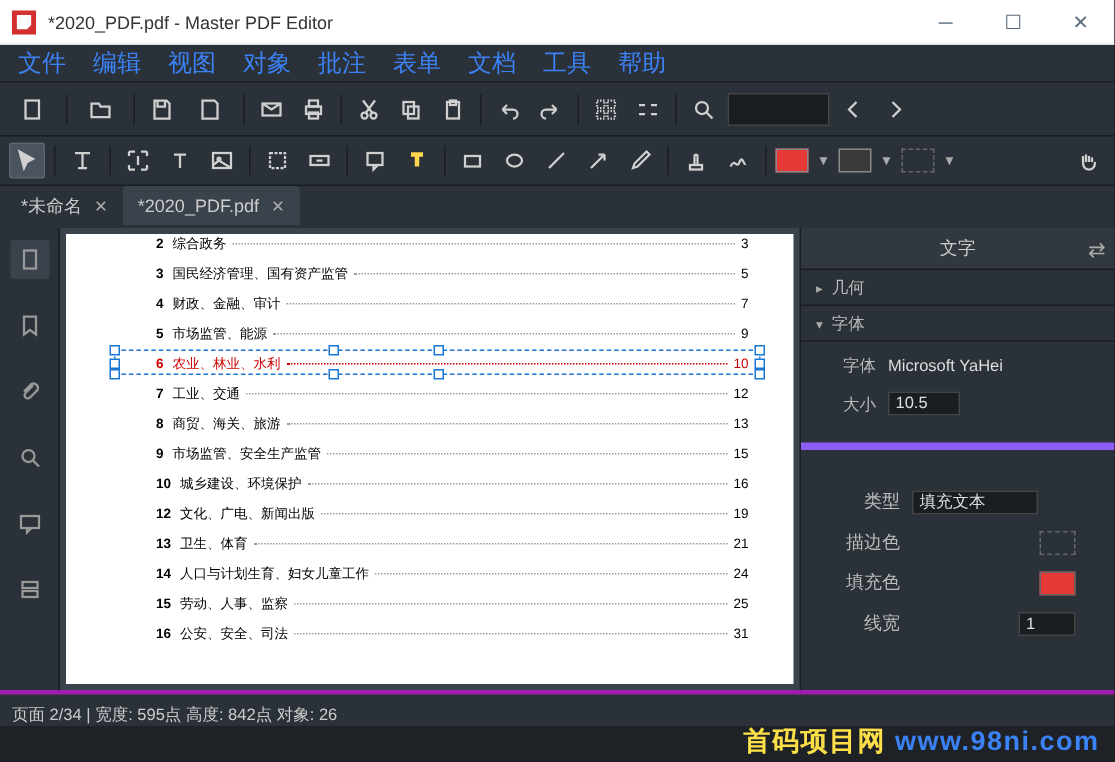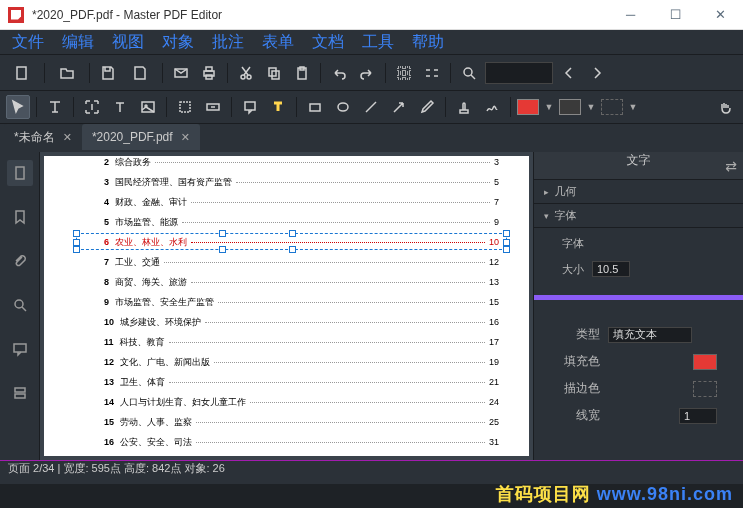--- a/index.html
+++ b/index.html
@@ -39,30 +39,30 @@
 .toc-line{display:flex;align-items:baseline;margin-bottom:7px;white-space:nowrap}
 .toc-num{font-weight:bold;margin-right:6px;font-size:9px}
 .toc-txt{font-size:9px}
 .toc-dots{flex:1;border-bottom:1px dotted #999;margin:0 4px;position:relative;top:-2px;min-width:10px}
 .toc-pg{font-size:9px}
 .toc-line.selected{position:relative;color:#c00}
 .toc-line.selected .toc-dots{border-bottom:1px dotted #c00}
 .selbox{position:absolute;border:1px dashed #1976d2;pointer-events:none}
 .handle{position:absolute;width:7px;height:7px;background:#fff;border:1px solid #1976d2}
 .rightpanel{width:210px;background:#2b3138;border-left:1px solid #1a1d21;display:flex;flex-direction:column;color:#ccc;font-size:12px}
-.rp-header{height:28px;display:flex;align-items:flex-start;justify-content:center;background:#32383f;border-bottom:1px solid #1a1d21;position:relative}
+.rp-header{height:28px;display:flex;align-items:center;justify-content:center;background:#32383f;border-bottom:1px solid #1a1d21;position:relative}
 .rp-toggle{position:absolute;right:6px;top:6px;color:#aaa;font-size:14px}
 .rp-section{padding:4px 10px;border-bottom:1px solid #1a1d21;display:flex;align-items:center;gap:6px;font-size:11px;color:#bbb}
 .rp-body{padding:8px 10px;font-size:11px}
 .rp-row{display:flex;align-items:center;margin-bottom:10px;gap:8px}
 .rp-label{width:40px;color:#bbb;text-align:right}
 .rp-value{flex:1;text-align:left;color:#ddd;white-space:nowrap;overflow:hidden}
 .rp-input{background:#1a1d21;border:1px solid #444;color:#ddd;padding:1px 4px;font-size:11px;width:84px}
 .color-sw{width:24px;height:16px;border:1px solid #666}
-.statusbar{height:24px;background:#2b3138;display:flex;align-items:flex-start;padding:0 8px;color:#ccc;font-size:11px;border-top:1px solid #a21caf}
+.statusbar{height:24px;background:#2b3138;display:flex;align-items:flex-end;padding:0 8px;color:#ccc;font-size:11px;border-top:3px solid #a21caf}
 .watermark{position:absolute;right:10px;bottom:2px;font-size:18px;font-weight:bold;font-family:Arial;letter-spacing:1px}
 .wm1{color:#fde047}
 .wm2{color:#3b82f6}
 .tri{font-size:9px;color:#aaa}
 </style>
 </head>
 <body>
 
 <div class="titlebar">
   <div class="app-icon"></div>
@@ -409,26 +409,20 @@
           <span class="toc-dots"></span>
           <span class="toc-pg">15</span>
         </div>
         <div class="toc-line">
           <span class="toc-num">10</span>
           <span class="toc-txt">城乡建设、环境保护</span>
           <span class="toc-dots"></span>
           <span class="toc-pg">16</span>
         </div>
         <div class="toc-line">
-          <span class="toc-num">11</span>
-          <span class="toc-txt">科技、教育</span>
-          <span class="toc-dots"></span>
-          <span class="toc-pg">17</span>
-        </div>
-        <div class="toc-line">
           <span class="toc-num">12</span>
           <span class="toc-txt">文化、广电、新闻出版</span>
           <span class="toc-dots"></span>
           <span class="toc-pg">19</span>
         </div>
         <div class="toc-line">
           <span class="toc-num">13</span>
           <span class="toc-txt">卫生、体育</span>
           <span class="toc-dots"></span>
           <span class="toc-pg">21</span>
@@ -463,40 +457,41 @@
         <span class="tri">▸</span>
         <span>几何</span>
       </div>
     <div class="rp-section">
         <span class="tri">▾</span>
         <span>字体</span>
       </div>
     <div class="rp-body">
       <div class="rp-row">
         <div class="rp-label">字体</div>
+        <div class="rp-value">Microsoft YaHei</div>
       </div>
       <div class="rp-row">
         <div class="rp-label">大小</div>
-        <input class="rp-input" style="width: 38px;" value="10.5">
+        <input class="rp-input" style="width: 48px;" value="10.5">
       </div>
     </div>
     <div style="border-top:5px solid #8b5cf6;padding:26px">
       <div class="rp-row">
         <div class="rp-label">类型</div>
         <input class="rp-input" value="填充文本" style="">
       </div>
       <div class="rp-row">
+        <div class="rp-label">描边色</div>
+        <div style="flex:1"></div>
+        <div class="color-sw" style="background:transparent;border:1px dashed #666"></div>
+      </div>
+      <div class="rp-row">
         <div class="rp-label">填充色</div>
         <div style="flex:1"></div>
         <div class="color-sw" style="background:#e53935"></div>
-      </div>
-      <div class="rp-row">
-        <div class="rp-label">描边色</div>
-        <div style="flex:1"></div>
-        <div class="color-sw" style="background:transparent;border:1px dashed #666"></div>
       </div>
       <div class="rp-row">
         <div class="rp-label">线宽</div>
         <div style="flex:1"></div>
         <input class="rp-input" style="width: 38px;" value="1">
       </div>
     </div>
   </div>
 </div>
 

